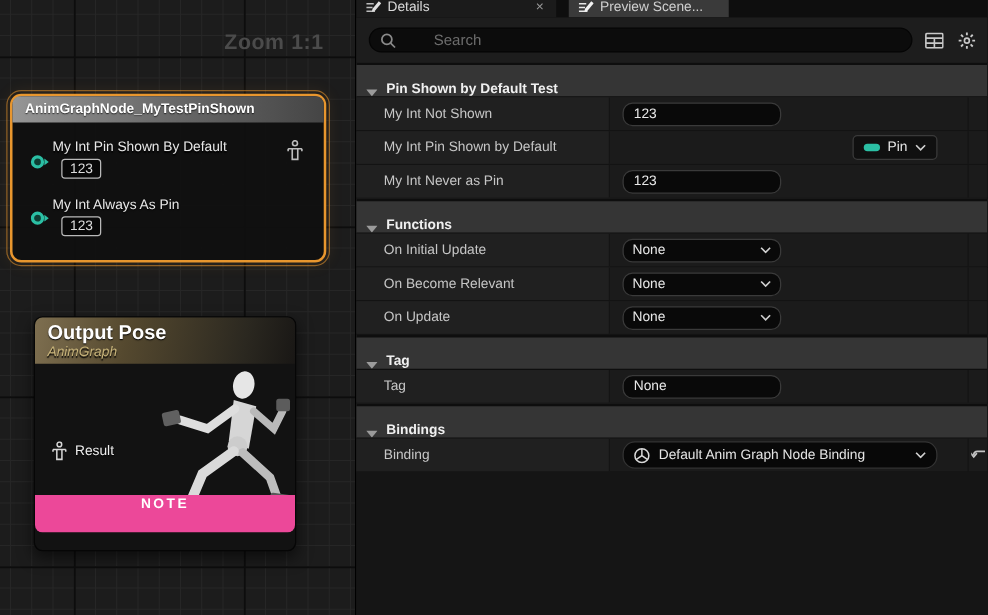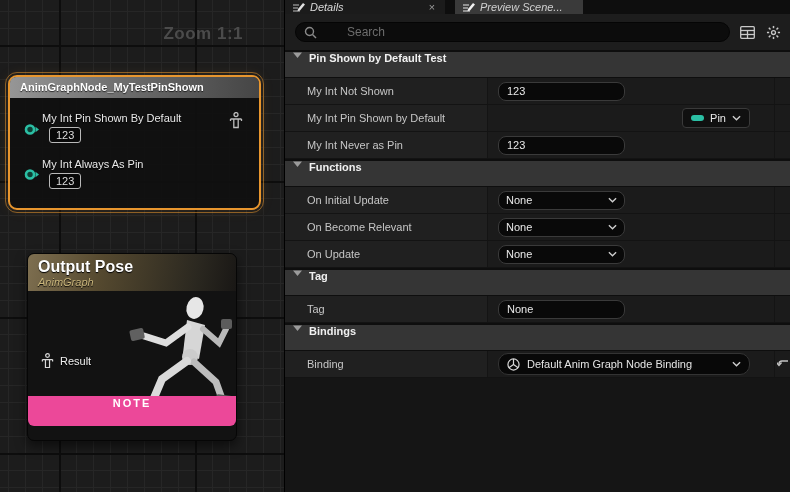--- a/index.html
+++ b/index.html
@@ -13,21 +13,21 @@
     background-color:#1c1c1c;
     background-image:
       linear-gradient(#0d0d0d 2px, transparent 2px),
       linear-gradient(90deg, #0d0d0d 2px, transparent 2px),
       linear-gradient(#262626 1px, transparent 1px),
       linear-gradient(90deg, #262626 1px, transparent 1px);
     background-size: 136px 136px, 136px 136px, 17px 17px, 17px 17px;
     background-position: 0 45px, 59px 0, 0 11px, 8px 0;
     border-right: 1px solid #000;
   }
-  .zoom-label { position:absolute; top:24px; right:41px; font-size:17px; font-weight:bold; color:#4b4b4b; letter-spacing:0.5px; }
+  .zoom-label { position:absolute; top:24px; right:25px; font-size:17px; font-weight:bold; color:#4b4b4b; letter-spacing:0.5px; }
 
   
   .node1 { position:absolute; left:8px; top:75px; width:253px; height:135px;
     border:2px solid #e8962e; outline:1px solid rgba(232,150,46,.55); outline-offset:2px;
     border-radius:9px; background:rgba(16,16,16,.95); box-shadow:0 0 14px rgba(232,150,46,.12); }
   .node1-header { height:21px; line-height:21px; border-radius:6px 6px 0 0; padding-left:10px;
     background:linear-gradient(90deg,#969696 0%, #6d6d6d 45%, #454545 100%);
     color:#fff; font-size:11px; font-weight:bold; text-shadow:0 1px 1px rgba(0,0,0,.7); white-space:nowrap; }
   .node1-body { position:relative; height:110px; }
   .gpin { position:absolute; left:32px; }
@@ -47,37 +47,37 @@
   .node2-body { position:relative; height:135px; overflow:hidden; }
   .result-pin { position:absolute; left:13px; top:62px; display:flex; align-items:center; gap:6px;justify-content:space-between; }
   .result-label { font-size:11px; color:#efefef; text-shadow:0 1px 1px #000; }
   .mannequin { position:absolute; right:2px; top:0px; }
   .note-bar { position:absolute; bottom:0; left:0; right:0; height:30px; line-height:15px; text-align:center;
     background:#ec4899; border-radius:0 0 6px 6px; color:#fff; font-size:11px; font-weight:bold; letter-spacing:2px; }
 
   
   .panel { position:relative; flex:1; height:492px; background:#151515; display:flex; flex-direction:column; }
   .tabbar { height:14px; background:#0e0e0e; display:flex; overflow:hidden; flex:0 0 14px; }
-  .tab { display:flex; align-items:center; gap:5px; padding:0 8px; font-size:11px; height:14px;font-style:italic; }
+  .tab { display:flex; gap:5px; padding:0 8px; font-size:11px; height:14px; }
   .tab.active { width:160px; background:#1b1b1b; color:#dadada; }
   .tab.inactive { width:128px; background:#3a3a3a; color:#d0d0d0; margin-left:10px; }
   .tab-label { white-space:nowrap; overflow:hidden; flex:1; }
   .tab-close { color:#9a9a9a; font-size:11px; cursor:pointer; padding:0 2px; }
 
   .toolbar { height:36px; flex:0 0 36px; background:#1d1d1d; display:flex; align-items:center; padding:0 8px 0 10px; gap:8px; }
   .searchbox { flex:1; height:20px; border-radius:10px; background:#0c0c0c; border:1px solid #050505;
     display:flex; align-items:center; gap:6px; padding:0 8px; }
   .searchbox input { flex:1; background:transparent; border:none; outline:none; color:#cfcfcf; font-size:12px;
     font-family:"Liberation Sans",sans-serif;margin-left:24px; }
   .searchbox input::placeholder { color:#6d6d6d; }
   .toolbar-icon { width:18px; height:18px; display:flex; align-items:center; justify-content:center; cursor:pointer; }
 
   .props { flex:1; overflow:hidden; }
   .sec-header { height:28px; background:#353535; border-top:2px solid #0e0e0e; border-bottom:1px solid #0e0e0e;
-    display:flex; align-items:flex-start; padding-left:8px; gap:7px; }
+    display:flex; align-items:flex-end; padding-left:8px; gap:7px; }
   .sec-title { font-size:11px; font-weight:bold; color:#f0f0f0; }
   .prow { height:27px; border-bottom:1px solid #131313; display:flex; background:#1e1e1e; }
   .pname { width:203px; flex:0 0 203px; border-right:1px solid #141414; display:flex; align-items:center;
     padding-left:22px; font-size:11px; color:#c6c6c6; background:#202020; }
   .pval { flex:1; display:flex; align-items:center; padding-left:10px; background:#1b1b1b; }
   .preset { width:16px; flex:0 0 16px; border-left:1px solid #141414; background:#1b1b1b;
     display:flex; align-items:center; justify-content:center; }
   .txtinput { width:127px; height:19px; background:#090909; border:1px solid #3a3a3a; border-radius:8px;
     color:#e8e8e8; font-size:11px; padding:0 8px; font-family:"Liberation Sans",sans-serif; outline:none; }
   .dropdown { width:127px; height:19px; background:#090909; border:1px solid #3a3a3a; border-radius:8px;

